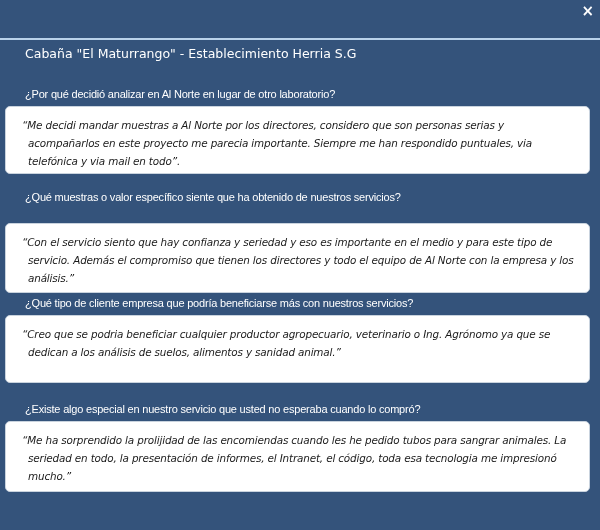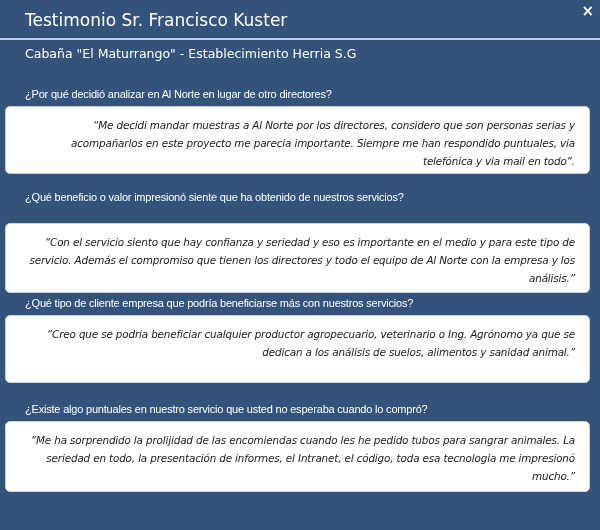--- a/index.html
+++ b/index.html
@@ -73,62 +73,60 @@
     }
     .answer-box {
       position: absolute;
       left: 5px;
       width: 585px;
       background: #ffffff;
       border-radius: 5px;
       border: 1px solid #c9d3de;
       box-sizing: border-box;
       padding: 9px 14px 0 16px;
-      text-align: right;
     }
     .answer {
       color: #1a1a1a;
       font-family: "DejaVu Sans", sans-serif;
       font-style: italic;
       font-size: 10.4px;
       line-height: 18px;
       letter-spacing: -0.15px;
       text-indent: -6px;
       padding-left: 6px;
     }
   </style>
 </head>
 <body>
 
 <div class="modal">
-  <div class="title">Testimonio Sr. Francisco Kuster</div>
   <div class="close">×</div>
   <div class="divider"></div>
   <div class="subtitle">Cabaña "El Maturrango" - Establecimiento Herria S.G</div>
 
   <div class="qa" style="top:88px;">
-    <div class="question">¿Por qué decidió analizar en Al Norte en lugar de otro directores?</div>
+    <div class="question">¿Por qué decidió analizar en Al Norte en lugar de otro laboratorio?</div>
     <div class="answer-box" style="top:18px; height:68px;">
       <div class="answer">“Me decidi mandar muestras a Al Norte por los directores, considero que son personas serias y acompañarlos en este proyecto me parecia importante. Siempre me han respondido puntuales, via telefónica y via mail en todo”.</div>
     </div>
   </div>
 
   <div class="qa" style="top:191px;">
-    <div class="question">¿Qué beneficio o valor impresionó siente que ha obtenido de nuestros servicios?</div>
+    <div class="question">¿Qué muestras o valor específico siente que ha obtenido de nuestros servicios?</div>
     <div class="answer-box" style="top:32px; height:70px;">
       <div class="answer">“Con el servicio siento que hay confianza y seriedad y eso es importante en el medio y para este tipo de servicio. Además el compromiso que tienen los directores y todo el equipo de Al Norte con la empresa y los análisis.”</div>
     </div>
   </div>
 
   <div class="qa" style="top:297px;">
     <div class="question">¿Qué tipo de cliente empresa que podría beneficiarse más con nuestros servicios?</div>
     <div class="answer-box" style="top:18px; height:68px;">
       <div class="answer">“Creo que se podria beneficiar cualquier productor agropecuario, veterinario o Ing. Agrónomo ya que se dedican a los análisis de suelos, alimentos y sanidad animal.”</div>
     </div>
   </div>
 
   <div class="qa" style="top:403px;">
-    <div class="question">¿Existe algo puntuales en nuestro servicio que usted no esperaba cuando lo compró?</div>
-    <div class="answer-box" style="top:18px; height:71px;padding-left:8px;">
+    <div class="question">¿Existe algo especial en nuestro servicio que usted no esperaba cuando lo compró?</div>
+    <div class="answer-box" style="top:18px; height:71px;">
       <div class="answer">“Me ha sorprendido la prolijidad de las encomiendas cuando les he pedido tubos para sangrar animales. La seriedad en todo, la presentación de informes, el Intranet, el código, toda esa tecnologia me impresionó mucho.”</div>
     </div>
   </div>
 </div>
 
 </body></html>

